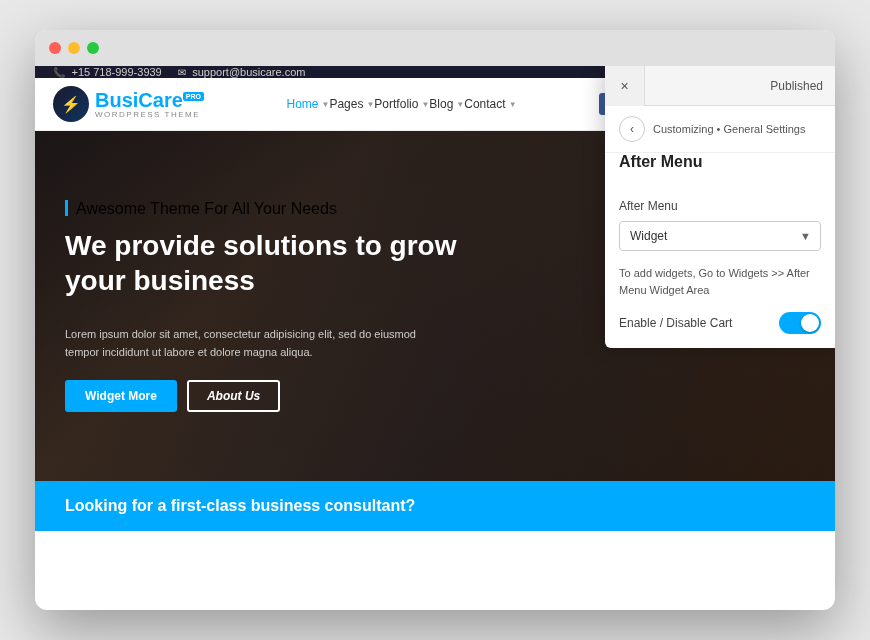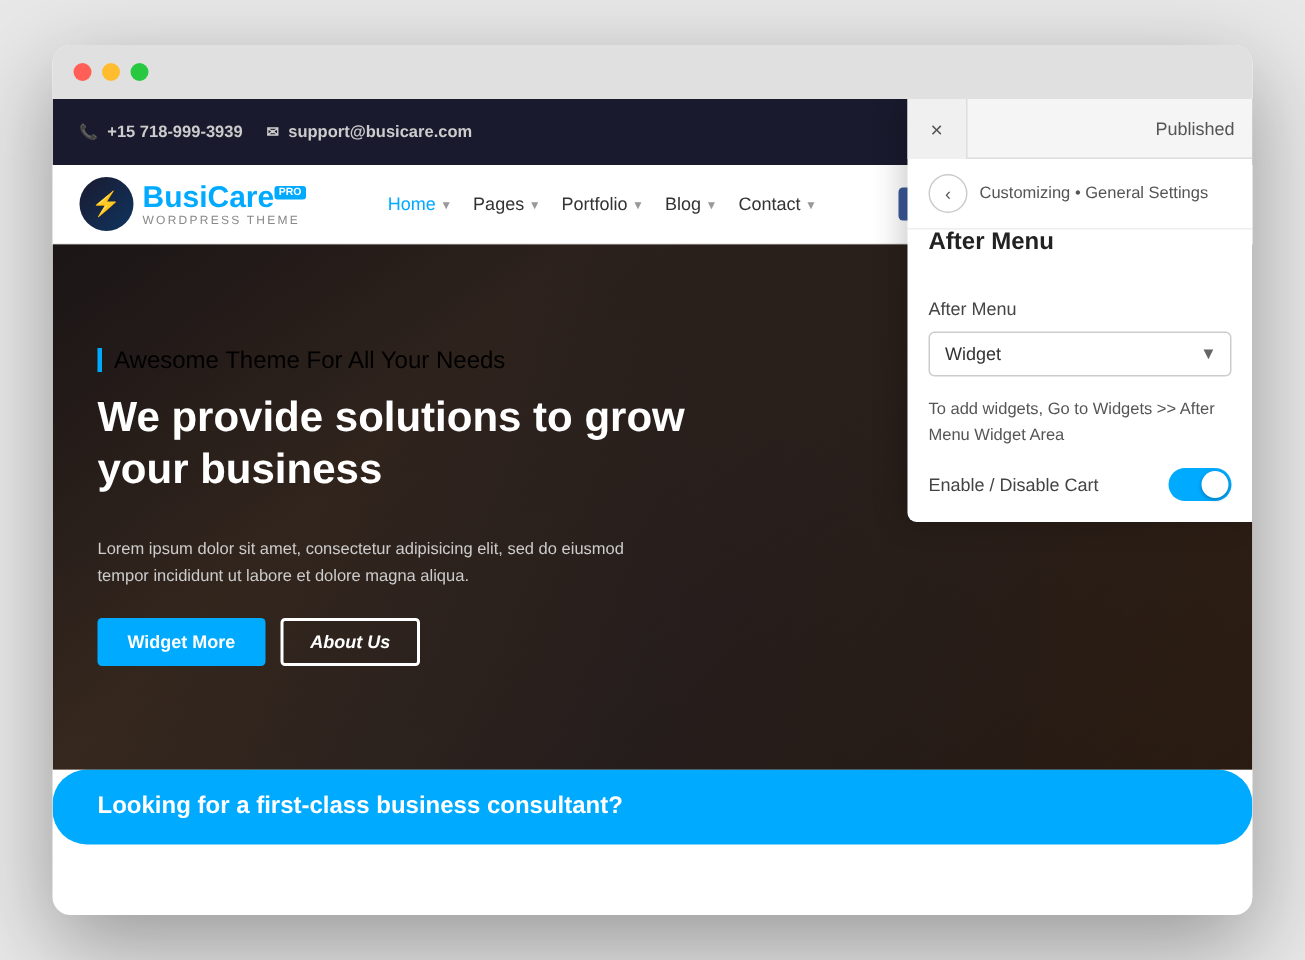--- a/index.html
+++ b/index.html
@@ -49,22 +49,21 @@
     }
 
     
     .top-bar {
       background: #1a1a2e;
       color: #ccc;
       font-size: 11px;
       display: flex;
       justify-content: space-between;
       align-items: flex-end;
-      padding: 16px 18px;
-      font-weight: bold;
+      padding: 0 18px;
     }
     .top-bar-left { display: flex; align-items: center; gap: 16px; }
     .top-bar-right { display: flex; align-items: center; gap: 5px; }
     .top-bar-icon { font-size: 10px; margin-right: 3px; }
 
     
     .nav-bar {
       background: #fff;
       display: flex;
       align-items: center;
@@ -92,21 +91,21 @@
     .logo-pro {
       background: #00aaff;
       color: #fff;
       font-size: 7px;
       padding: 1px 3px;
       border-radius: 2px;
       vertical-align: super;
       font-weight: 700;
     }
 
-    .nav-menu { display: flex; align-items: center; gap: 14px; }
+    .nav-menu { display: flex; align-items: center; }
     .nav-item { font-size: 12px; color: #333; cursor: pointer; display: flex; align-items: center; gap: 3px; }
     .nav-item.active { color: #00aaff; }
     .nav-arrow { font-size: 8px; color: #999; }
 
     .nav-social { display: flex; gap: 4px; align-items: center; }
     .social-btn {
       width: 22px; height: 22px;
       border-radius: 3px;
       display: flex; align-items: center; justify-content: center;
       font-size: 10px; color: #fff; font-weight: 700;
@@ -184,21 +183,20 @@
       font-style: italic;
     }
 
     
     .bottom-banner {
       background: #00aaff;
       padding: 16px 30px;
       color: #fff;
       font-size: 16px;
       font-weight: 600;
-      border-radius: 23px;
     }
 
     
     .customizer-panel {
       position: absolute;
       right: 0;
       top: 36px; 
       width: 230px;
       background: #fff;
       box-shadow: -4px 0 20px rgba(0,0,0,0.2);

